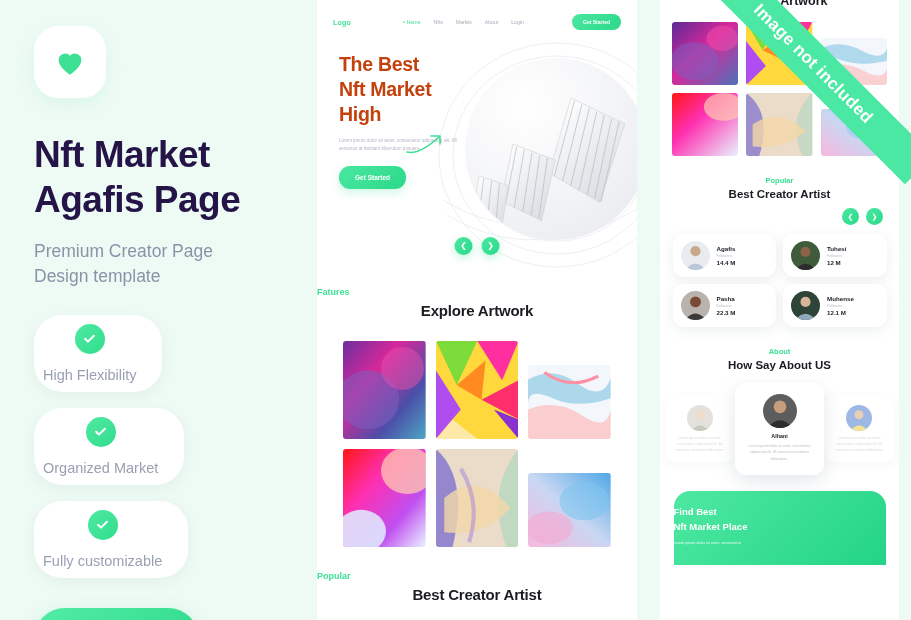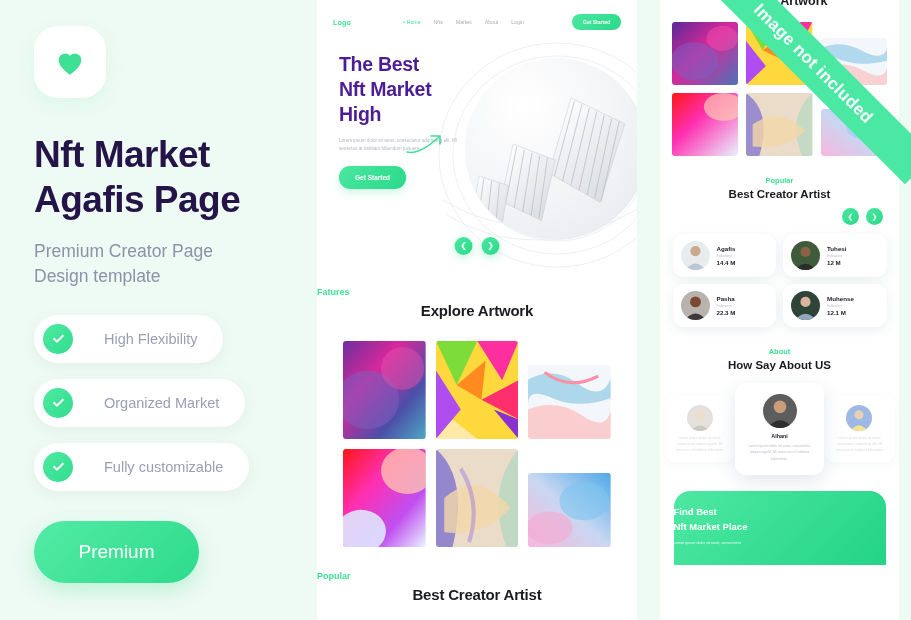--- a/index.html
+++ b/index.html
@@ -28,25 +28,26 @@
     margin-top: 34px;
     font-size: 37px; line-height: 1.22; font-weight: 700;
     color: #241447; letter-spacing: -0.5px;
   }
   .left-sub {
     margin-top: 17px;
     font-size: 17.5px; line-height: 1.42; color: #8c92a8; font-weight: 400;
   }
   .feature-list { margin-top: 26px; }
   .feature-pill {
-    display: flex; align-items: center; gap: 31px;
+    display: flex; align-items: center; gap: 13px;
     background: #ffffff; border-radius: 28px;
     padding: 9px 26px 9px 9px; margin-bottom: 16px;
     width: fit-content;
     box-shadow: 0 4px 14px rgba(120,160,140,0.09);
+    flex-direction: column;
   }
   .check-circle {
     width: 30px; height: 30px; border-radius: 50%;
     background: linear-gradient(135deg,#4fe9a3,#31dd8c);
     display: flex; align-items: center; justify-content: center; flex: none;
   }
   .check-circle svg { width: 15px; height: 15px; display:block; }
   .feature-label { font-size: 14.5px; color: #9aa0b3; font-weight: 400; white-space: nowrap; }
   .premium-btn {
     margin-top: 14px;
@@ -73,21 +74,21 @@
   .mid-nav-links a.active::before { content: "•"; margin-right: 2px; }
   .nav-cta {
     margin-left: auto;
     background: linear-gradient(135deg,#4ae7a0,#2bd98a);
     color: #fff; font-size: 5px; font-weight: 700;
     border: none; border-radius: 9px; padding: 5px 11px; cursor: pointer;
     white-space: nowrap;
   }
   .hero { position: relative; padding: 22px 0 0 22px; height: 215px; }
   .hero-title {
-    font-size: 19.5px; line-height: 1.28; font-weight: 700; color: #4c1d95;
+    font-size: 19.5px; line-height: 1.28; font-weight: 700; color: #c2410c;
     letter-spacing: -0.3px; position: relative; z-index: 3;
   }
   .hero-arrow { position: absolute; left: 88px; top: 102px; width: 42px; height: 24px; z-index: 4; }
   .hero-copy {
     margin-top: 10px; font-size: 4.6px; line-height: 1.75; color: #b3b8c4;
     width: 118px; position: relative; z-index: 3;
   }
   .hero-btn {
     margin-top: 13px; background: linear-gradient(135deg,#4ae7a0,#2bd98a);
     color: #fff; font-size: 6.5px; font-weight: 700; border: none;

